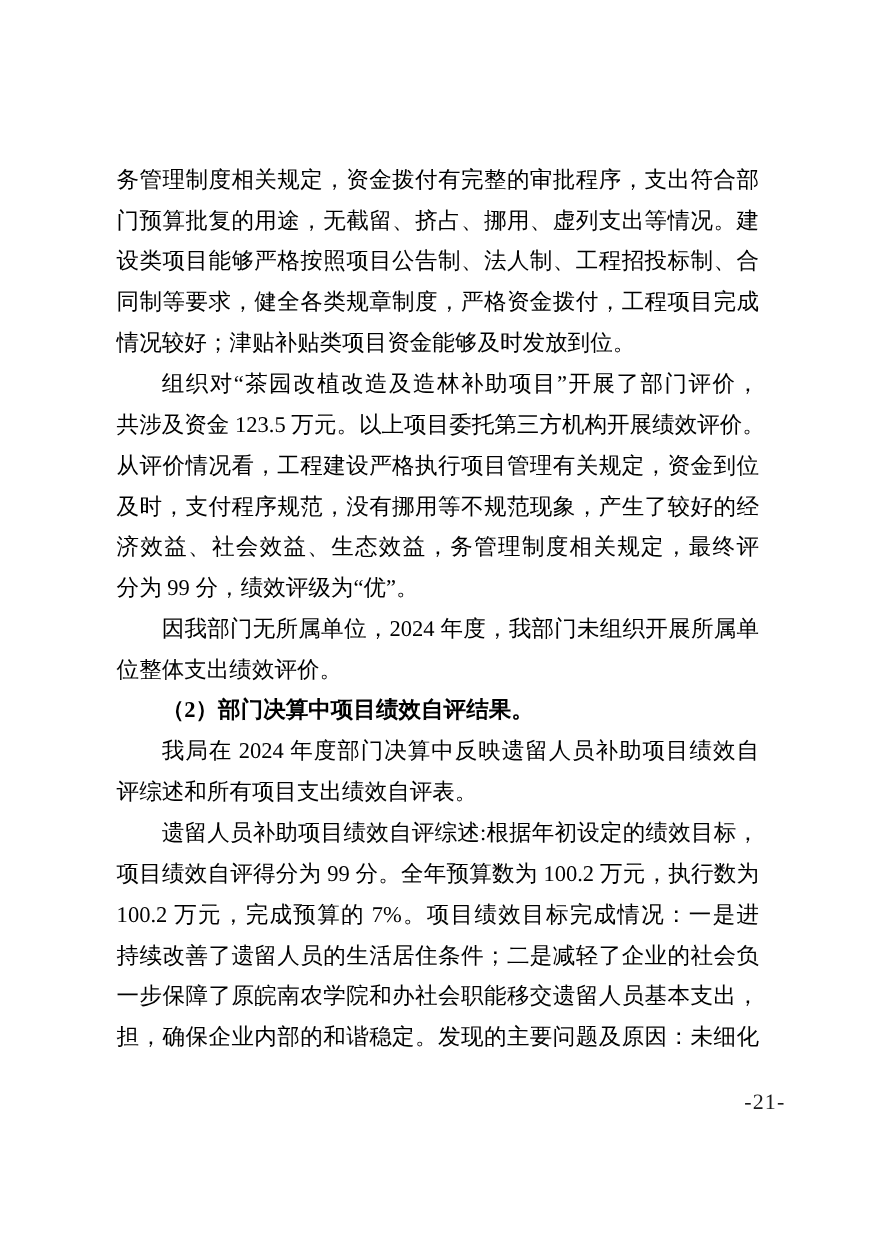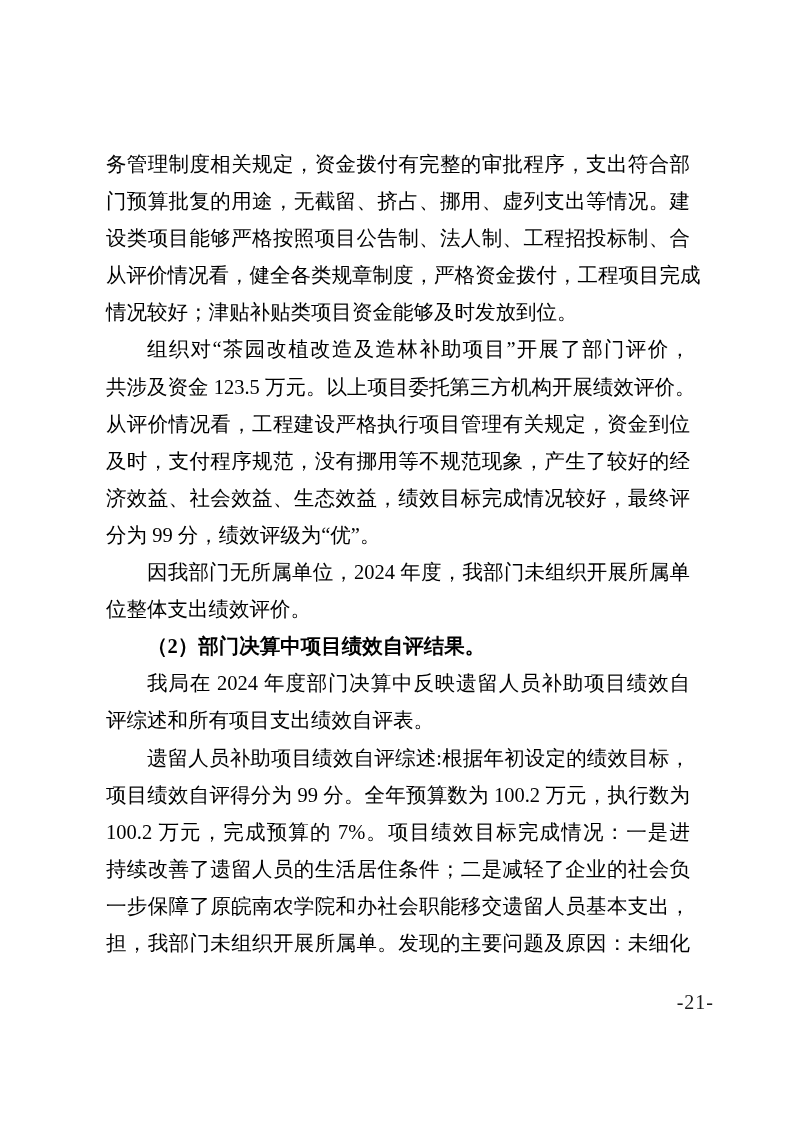--- a/index.html
+++ b/index.html
@@ -58,30 +58,30 @@
 </head>
 <body>
 
 <div class="page">
   <div class="text-block">
 
     <div class="paragraph">
       <div class="line full">务管理制度相关规定，资金拨付有完整的审批程序，支出符合部</div>
       <div class="line full">门预算批复的用途，无截留、挤占、挪用、虚列支出等情况。建</div>
       <div class="line full">设类项目能够严格按照项目公告制、法人制、工程招投标制、合</div>
-      <div class="line full">从评价情况看，健全各类规章制度，严格资金拨付，工程项目完成</div>
+      <div class="line full">同制等要求，健全各类规章制度，严格资金拨付，工程项目完成</div>
       <div class="line">情况较好；津贴补贴类项目资金能够及时发放到位。</div>
     </div>
 
     <div class="paragraph">
       <div class="line full indent">组织对“茶园改植改造及造林补助项目”开展了部门评价，</div>
       <div class="line full">共涉及资金 123.5 万元。以上项目委托第三方机构开展绩效评价。</div>
       <div class="line full">从评价情况看，工程建设严格执行项目管理有关规定，资金到位</div>
       <div class="line full">及时，支付程序规范，没有挪用等不规范现象，产生了较好的经</div>
-      <div class="line full">济效益、社会效益、生态效益，绩效目标完成情况较好，最终评</div>
+      <div class="line full">济效益、社会效益、生态效益，务管理制度相关规定，最终评</div>
       <div class="line">分为 99 分，绩效评级为“优”。</div>
     </div>
 
     <div class="paragraph">
       <div class="line full indent">因我部门无所属单位，2024 年度，我部门未组织开展所属单</div>
       <div class="line">位整体支出绩效评价。</div>
     </div>
 
     <div class="paragraph">
       <div class="line indent bold">（2）部门决算中项目绩效自评结果。</div>
@@ -91,19 +91,19 @@
       <div class="line full indent">我局在 2024 年度部门决算中反映遗留人员补助项目绩效自</div>
       <div class="line">评综述和所有项目支出绩效自评表。</div>
     </div>
 
     <div class="paragraph">
       <div class="line full indent">遗留人员补助项目绩效自评综述:根据年初设定的绩效目标，</div>
       <div class="line full">项目绩效自评得分为 99 分。全年预算数为 100.2 万元，执行数为</div>
       <div class="line full">100.2 万元，完成预算的 7%。项目绩效目标完成情况：一是进</div>
       <div class="line full">持续改善了遗留人员的生活居住条件；二是减轻了企业的社会负</div>
       <div class="line full">一步保障了原皖南农学院和办社会职能移交遗留人员基本支出，</div>
-      <div class="line full">担，我部门未组织开展所属单。发现的主要问题及原因：未细化</div>
+      <div class="line full">担，确保企业内部的和谐稳定。发现的主要问题及原因：未细化</div>
     </div>
 
   </div>
 
   <div class="page-number">-21-</div>
 </div>
 
 </body></html>

